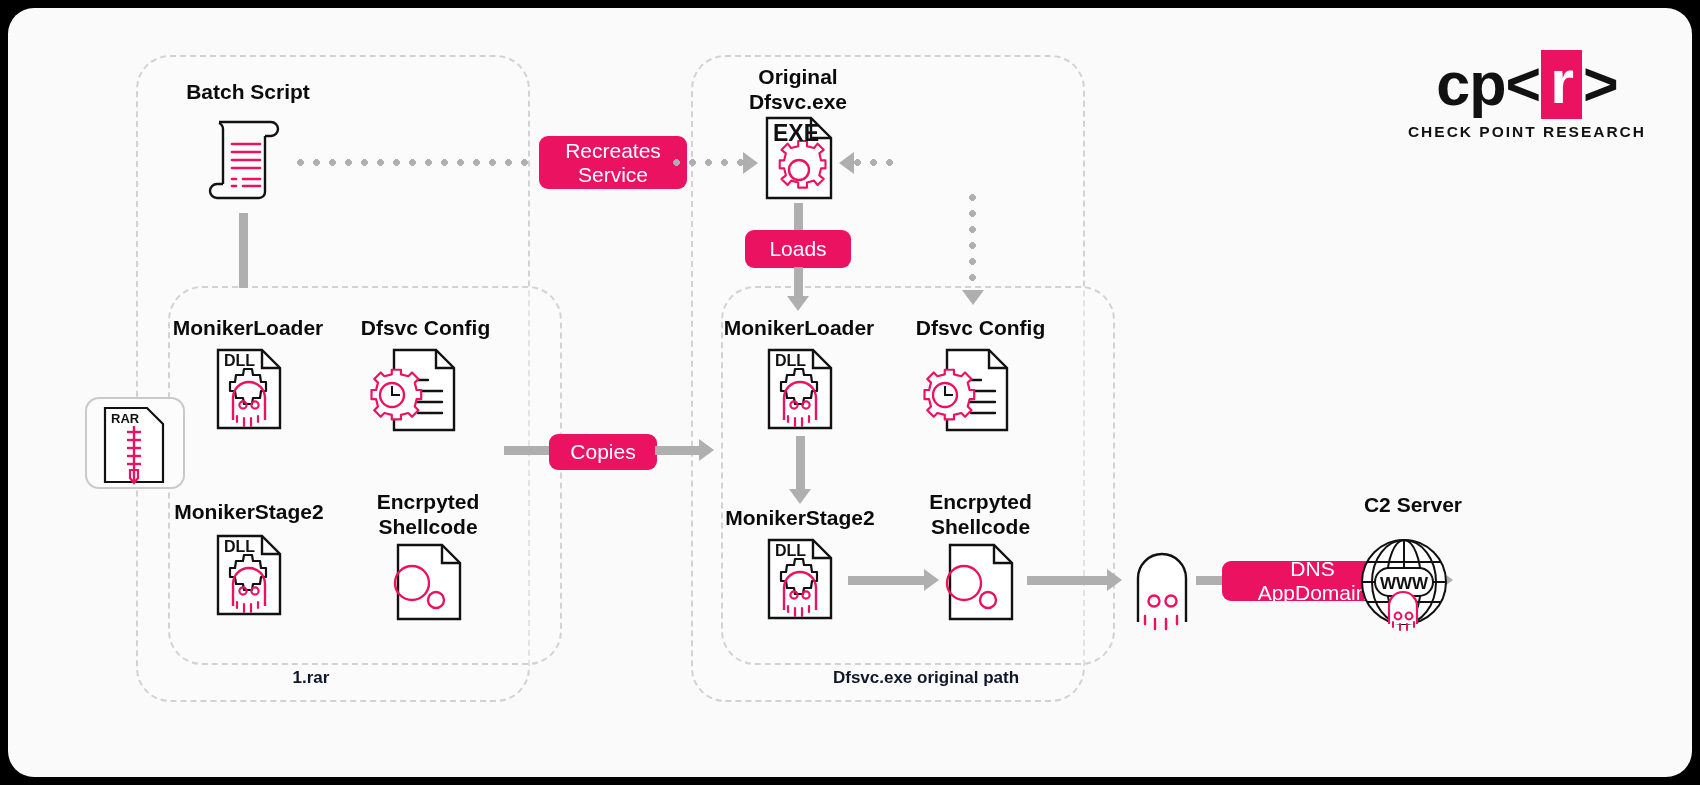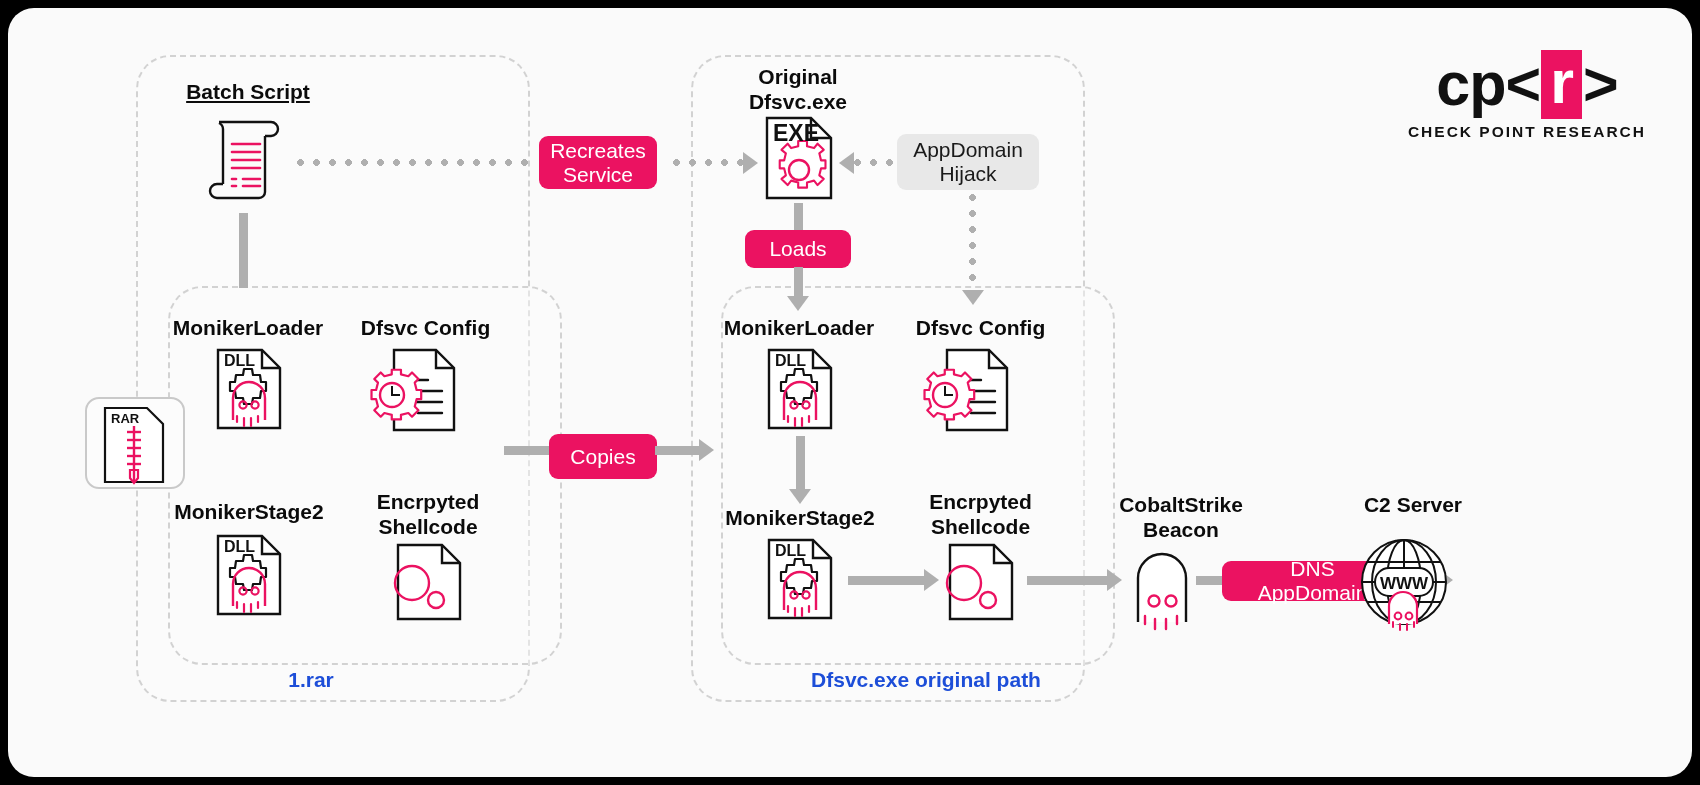--- a/index.html
+++ b/index.html
@@ -15,23 +15,23 @@
   .abs{position:absolute;}
   
   .group{
     position:absolute;
     border:2px dashed #D2D2D2;
     border-radius:34px;
     background:rgba(252,252,252,0.4);
   }
   .group-label{
     position:absolute;
-    font-size:21px;
+    font-size:17px;
     font-weight:bold;
-    color:#1d4ed8;
+    color:#0f172a;
     text-align:center;
     white-space:nowrap;
   }
   
   .title{
     position:absolute;
     font-size:21px;
     font-weight:bold;
     color:#0B0B0B;
     text-align:center;
@@ -112,21 +112,21 @@
   <div id="logo">
     <div class="lg-row">
       <span>cp</span>
       <span>&lt;</span>
       <span class="lg-r">r</span>
       <span>&gt;</span>
     </div>
     <div class="lg-sub">CHECK POINT RESEARCH</div>
   </div>
 
-  <div class="title" style="left:120px; top:72px; width:240px;text-decoration:underline;">Batch Script</div>
+  <div class="title" style="left:120px; top:72px; width:240px;">Batch Script</div>
   <div class="abs" style="left:197px; top:108px;">
     <svg width="80" height="88" viewBox="0 0 80 88">
       <path d="M14 6 h52 a7 7 0 0 1 7 7 a7 7 0 0 1 -7 7 h-6" fill="none" stroke="#111" stroke-width="2.4"></path>
       <path d="M60 20 v56 a6 6 0 0 1 -6 6 h-42" fill="none" stroke="#111" stroke-width="2.4"></path>
       <path d="M12 82 a7 7 0 0 1 -7 -7 a7 7 0 0 1 7 -7 h6" fill="none" stroke="#111" stroke-width="2.4"></path>
       <path d="M18 68 v-55 a7 7 0 0 0 -4 -6" fill="none" stroke="#111" stroke-width="2.4"></path>
       <g stroke="#EB1261" stroke-width="2.6" stroke-linecap="round">
         <line x1="27" y1="28" x2="55" y2="28"></line>
         <line x1="27" y1="36" x2="55" y2="36"></line>
         <line x1="27" y1="44" x2="55" y2="44"></line>
@@ -230,39 +230,37 @@
     <svg width="68" height="84" viewBox="0 0 68 84">
       <path d="M2 2 h44 l20 20 v60 h-64 z" fill="#fff" stroke="#111" stroke-width="2.4"></path>
       <path d="M46 2 v20 h20" fill="none" stroke="#111" stroke-width="2.4"></path>
       <path d="M16 46 h5 l2 -8 l-5 -4 l7 -7 l4 5 l8 -2 v-6 h10 v6 l8 2 l4 -5 l7 7 l-5 4 l2 8 h5 v9 h-5 l-2 8 l5 4 l-7 7 l-4 -5 l-8 2 v6 h-10 v-6 l-8 -2 l-4 5 l-7 -7 l5 -4 l-2 -8 h-5 z" fill="none" stroke="#EB1261" stroke-width="2.4" stroke-linejoin="round" transform="translate(-2,-4) scale(0.88) translate(3,9)"></path>
       <circle cx="34" cy="54" r="10" fill="none" stroke="#EB1261" stroke-width="2.4"></circle>
     </svg>
     <div style="position:absolute;left:8px;top:4px;font-size:23px;font-weight:bold;color:#111;">EXE</div>
   </div>
 
   <div class="dots" style="left:289px; top:151px; width:240px;"></div>
-  <div class="pill" style="left:531px; top:128px; width:118px; height:53px;">Recreates
+  <div class="pill" style="left:531px; top:128px; width:148px; height:53px;">Recreates
 Service</div>
   <div class="dots" style="left:665px; top:151px; width:72px;"></div>
   <div class="ah-r" style="left:735px; top:144px;"></div>
 
-  <div class="pill grey" style="left:889px; top:126px; width:142px; height:56px;">AppDomain
-Hijack</div>
   <div class="dots" style="left:846px; top:151px; width:46px;"></div>
   <div class="ah-l" style="left:831px; top:144px;"></div>
   <div class="dots-v" style="left:961px; top:186px; height:96px;"></div>
   <div class="ah-d" style="left:954px; top:282px;"></div>
 
   <div class="bar" style="left:786px; top:195px; width:9px; height:28px;"></div>
   <div class="pill" style="left:737px; top:222px; width:106px; height:38px;">Loads</div>
   <div class="bar" style="left:786px; top:259px; width:9px; height:29px;"></div>
   <div class="ah-d" style="left:779px; top:288px;"></div>
 
   <div class="bar" style="left:496px; top:438px; width:47px; height:9px;"></div>
-  <div class="pill" style="left:541px; top:426px; width:108px; height:45px;">Copies</div>
+  <div class="pill" style="left:541px; top:426px; width:108px; height:36px;">Copies</div>
   <div class="bar" style="left:647px; top:438px; width:46px; height:9px;"></div>
   <div class="ah-r" style="left:691px; top:431px;"></div>
 
   <div class="title" style="left:696px; top:308px; width:190px;">MonikerLoader</div>
   <div class="abs" style="left:759px; top:340px;">
     <svg width="66" height="82" viewBox="0 0 66 82">
       <path d="M2 2 h44 l18 18 v60 h-62 z" fill="#fff" stroke="#111" stroke-width="2.4"></path>
       <path d="M46 2 v18 h18" fill="none" stroke="#111" stroke-width="2.4"></path>
       <path d="M14 34 h5 l1 -7 h7 l1 -6 h8 l1 6 h7 l1 7 h5 v9 h-5 l-1 7 h-7 l-1 6 h-8 l-1 -6 h-7 l-1 -7 h-5 z" fill="none" stroke="#111" stroke-width="2.2" stroke-linejoin="round"></path>
       <path d="M17 72 v-22 a16 16 0 0 1 32 0 v22" fill="none" stroke="#EB1261" stroke-width="2.4"></path>
@@ -327,22 +325,20 @@
       <circle cx="40" cy="57" r="8" fill="none" stroke="#EB1261" stroke-width="2.4"></circle>
     </svg>
   </div>
 
   <div class="bar" style="left:840px; top:568px; width:78px; height:9px;"></div>
   <div class="ah-r" style="left:916px; top:561px;"></div>
 
   <div class="bar" style="left:1019px; top:568px; width:82px; height:9px;"></div>
   <div class="ah-r" style="left:1099px; top:561px;"></div>
 
-  <div class="title" style="left:1078px; top:485px; width:190px;">CobaltStrike
-Beacon</div>
   <div class="abs" style="left:1118px; top:536px;">
     <svg width="72" height="88" viewBox="0 0 72 88">
       <path d="M12 78 v-44 a24 24 0 0 1 48 0 v44" fill="#fff" stroke="#111" stroke-width="2.4"></path>
       <circle cx="28" cy="57" r="5.5" fill="none" stroke="#EB1261" stroke-width="2.4"></circle>
       <circle cx="45" cy="57" r="5.5" fill="none" stroke="#EB1261" stroke-width="2.4"></circle>
       <g stroke="#EB1261" stroke-width="2.4" stroke-linecap="round">
         <line x1="19" y1="72" x2="19" y2="80"></line>
         <line x1="29" y1="75" x2="29" y2="85"></line>
         <line x1="40" y1="75" x2="40" y2="85"></line>
         <line x1="51" y1="72" x2="51" y2="80"></line>

